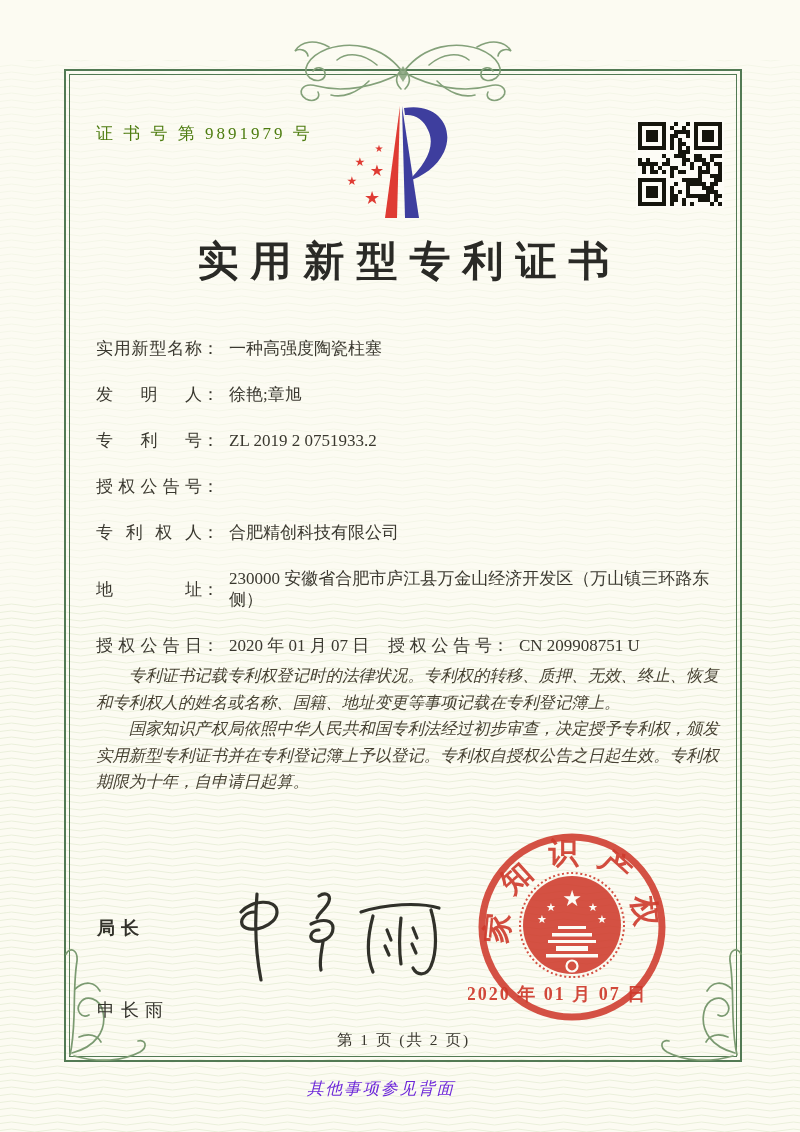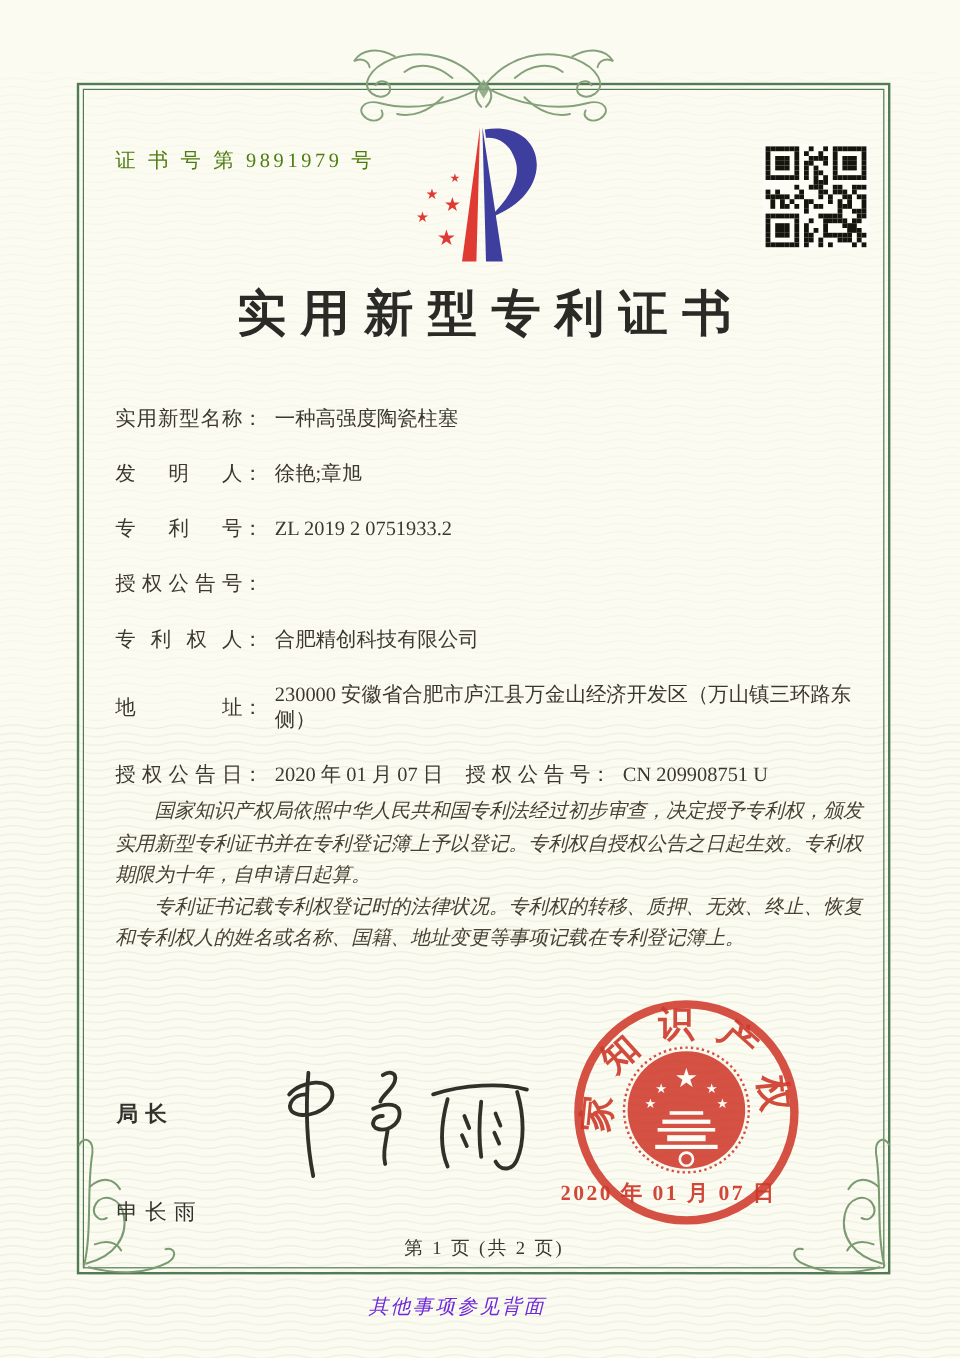--- a/index.html
+++ b/index.html
@@ -388,22 +388,22 @@
         </span>
         <span class="f-group2">
           <span class="f-label">授权公告号</span>
             <span class="f-colon">：</span>
           <span class="f-value">CN 209908751 U</span>
         </span>
       </div>
     </div>
 
     <div class="paras">
+      <p>专利证书记载专利权登记时的法律状况。专利权的转移、质押、无效、终止、恢复和专利权人的姓名或名称、国籍、地址变更等事项记载在专利登记簿上。</p>
       <p>国家知识产权局依照中华人民共和国专利法经过初步审查，决定授予专利权，颁发实用新型专利证书并在专利登记簿上予以登记。专利权自授权公告之日起生效。专利权期限为十年，自申请日起算。</p>
-      <p>专利证书记载专利权登记时的法律状况。专利权的转移、质押、无效、终止、恢复和专利权人的姓名或名称、国籍、地址变更等事项记载在专利登记簿上。</p>
     </div>
 
     <div class="director-title">局长</div>
     <div class="director-name">申长雨</div>
 
     <svg class="signature" width="235" height="115" viewBox="0 0 235 115" fill="none" stroke="#1b1b15" stroke-width="3.2" stroke-linecap="round" opacity="0.9">
       <path d="M42,16 C40,40 40,72 46,102"></path>
       <path d="M26,34 C36,22 62,20 62,34 C62,48 36,56 28,48 C24,42 30,34 40,34"></path>
       <path d="M104,18 C110,14 116,16 114,23 C112,30 104,34 102,40"></path>
       <path d="M96,46 C108,40 118,42 118,50 C118,60 106,66 98,62 C94,59 96,52 104,52"></path>

